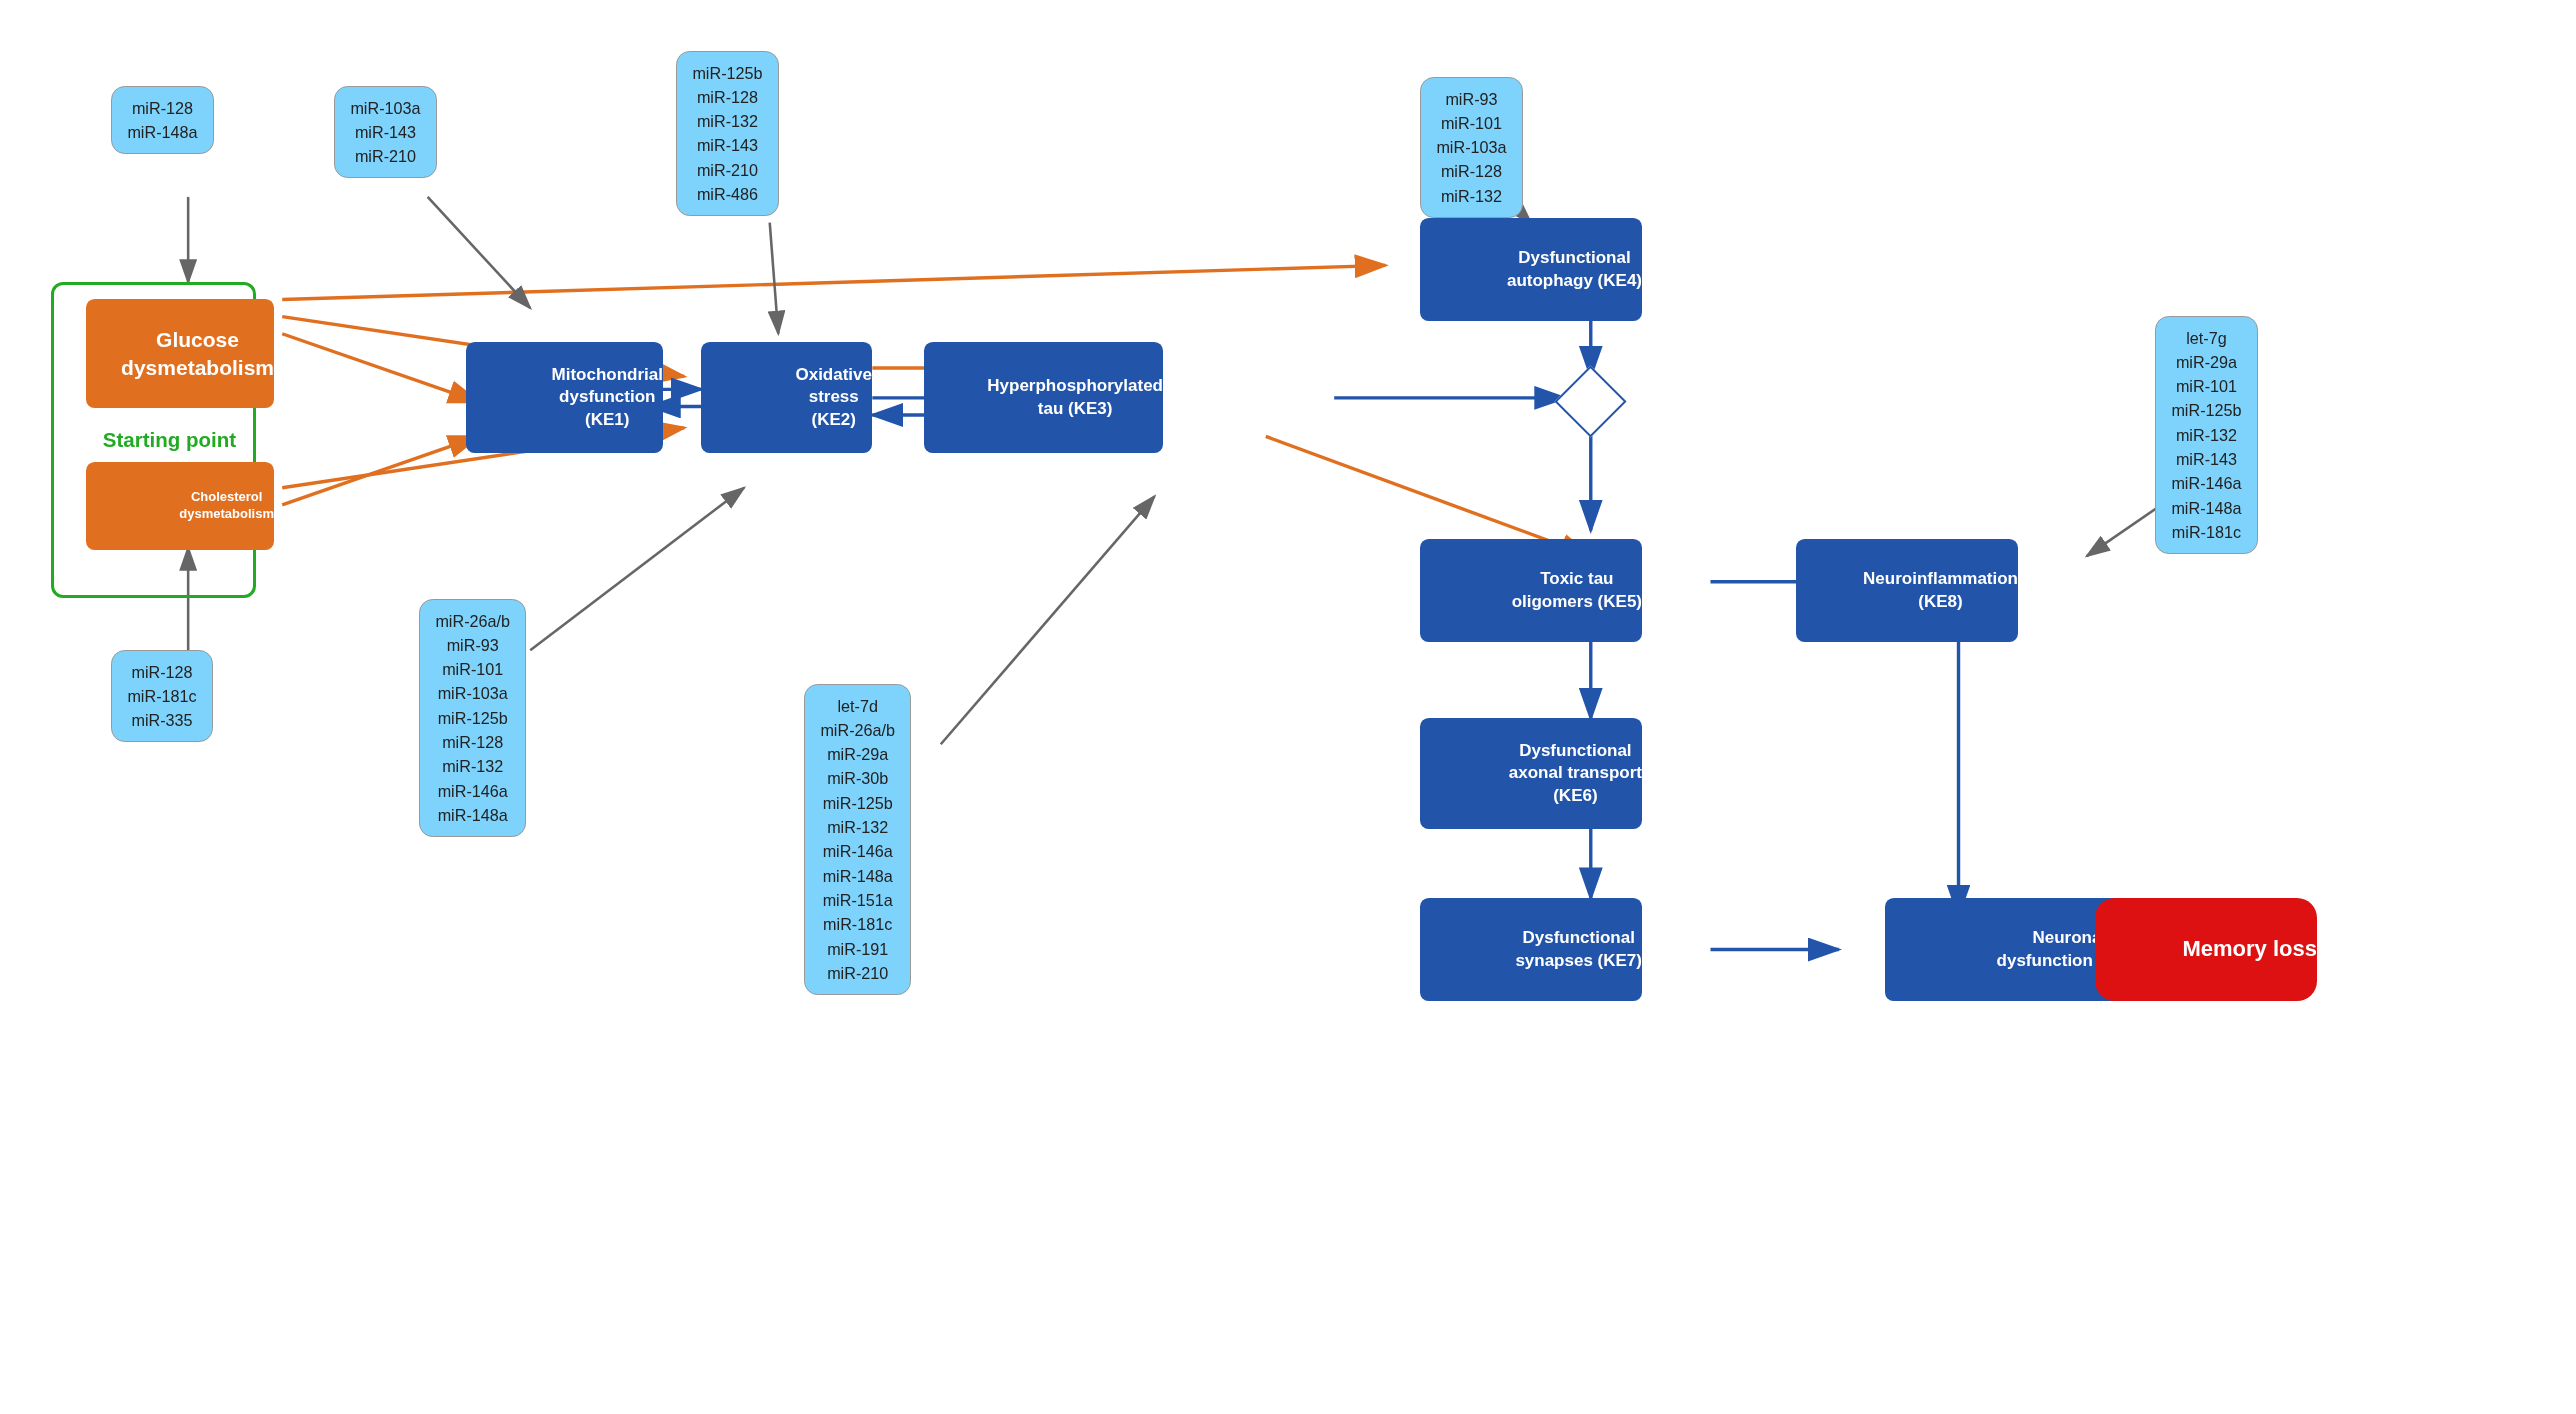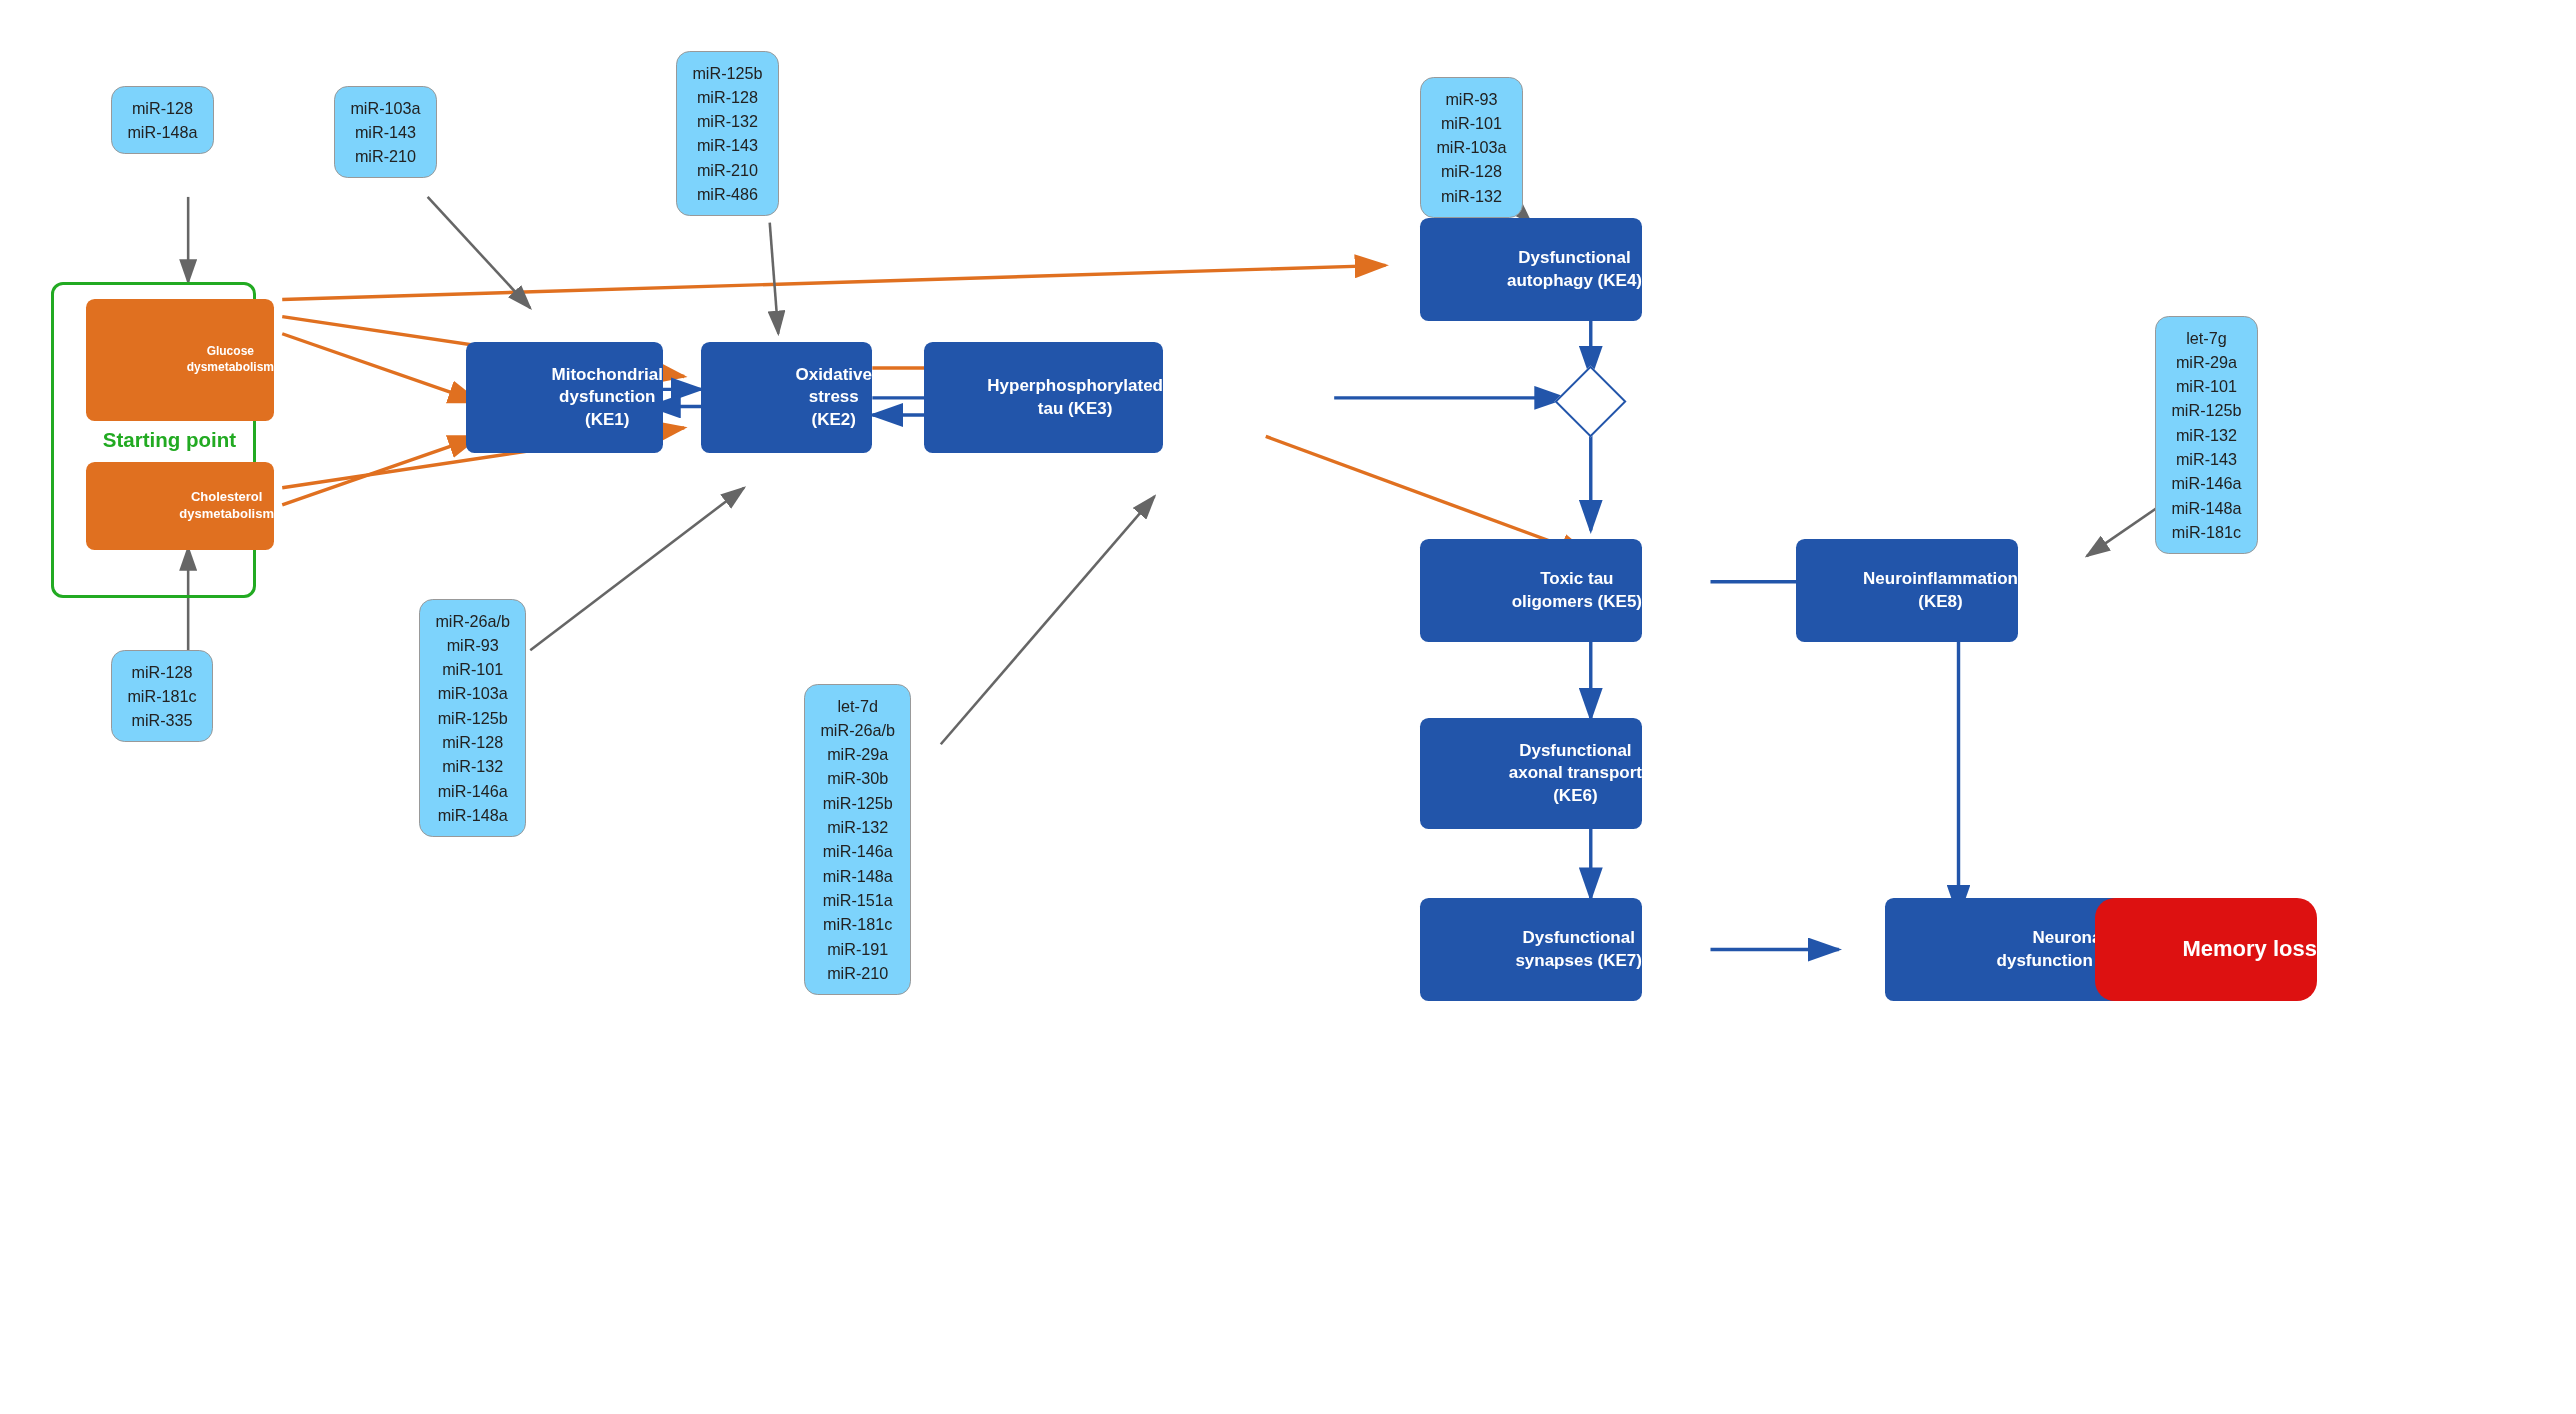--- a/index.html
+++ b/index.html
@@ -162,21 +162,21 @@
   <line x1="1100" y1="870" x2="1350" y2="580" stroke="#666" stroke-width="3" marker-end="url(#arrow-gray)"></line>
 
   <line x1="1480" y1="510" x2="1860" y2="650" stroke="#e07020" stroke-width="4" marker-end="url(#arrow-orange)"></line>
 
 </svg>
 
 <div class="node node-green-outline" style="left:51px; top:282px; width:205px; height:316px; font-size:20.5px; padding:17px;">
   <span>Starting point</span>
 </div>
 
-<div class="node node-orange" style="left:86px; top:299px; width:188px; height:122px; font-size:12px;">
+<div class="node node-orange" style="left:86px; top:299px; width:188px; height:109px; font-size:21px;">
   <span style="white-space:pre-line;">Glucose
 dysmetabolism</span>
 </div>
 
 <div class="node node-orange" style="left:86px; top:462px; width:188px; height:88px; font-size:13px;">
   <span style="white-space:pre-line;">Cholesterol
 dysmetabolism</span>
 </div>
 
 <div class="node node-blue" style="left:466px; top:342px; width:197px; height:111px; font-size:17px;">

